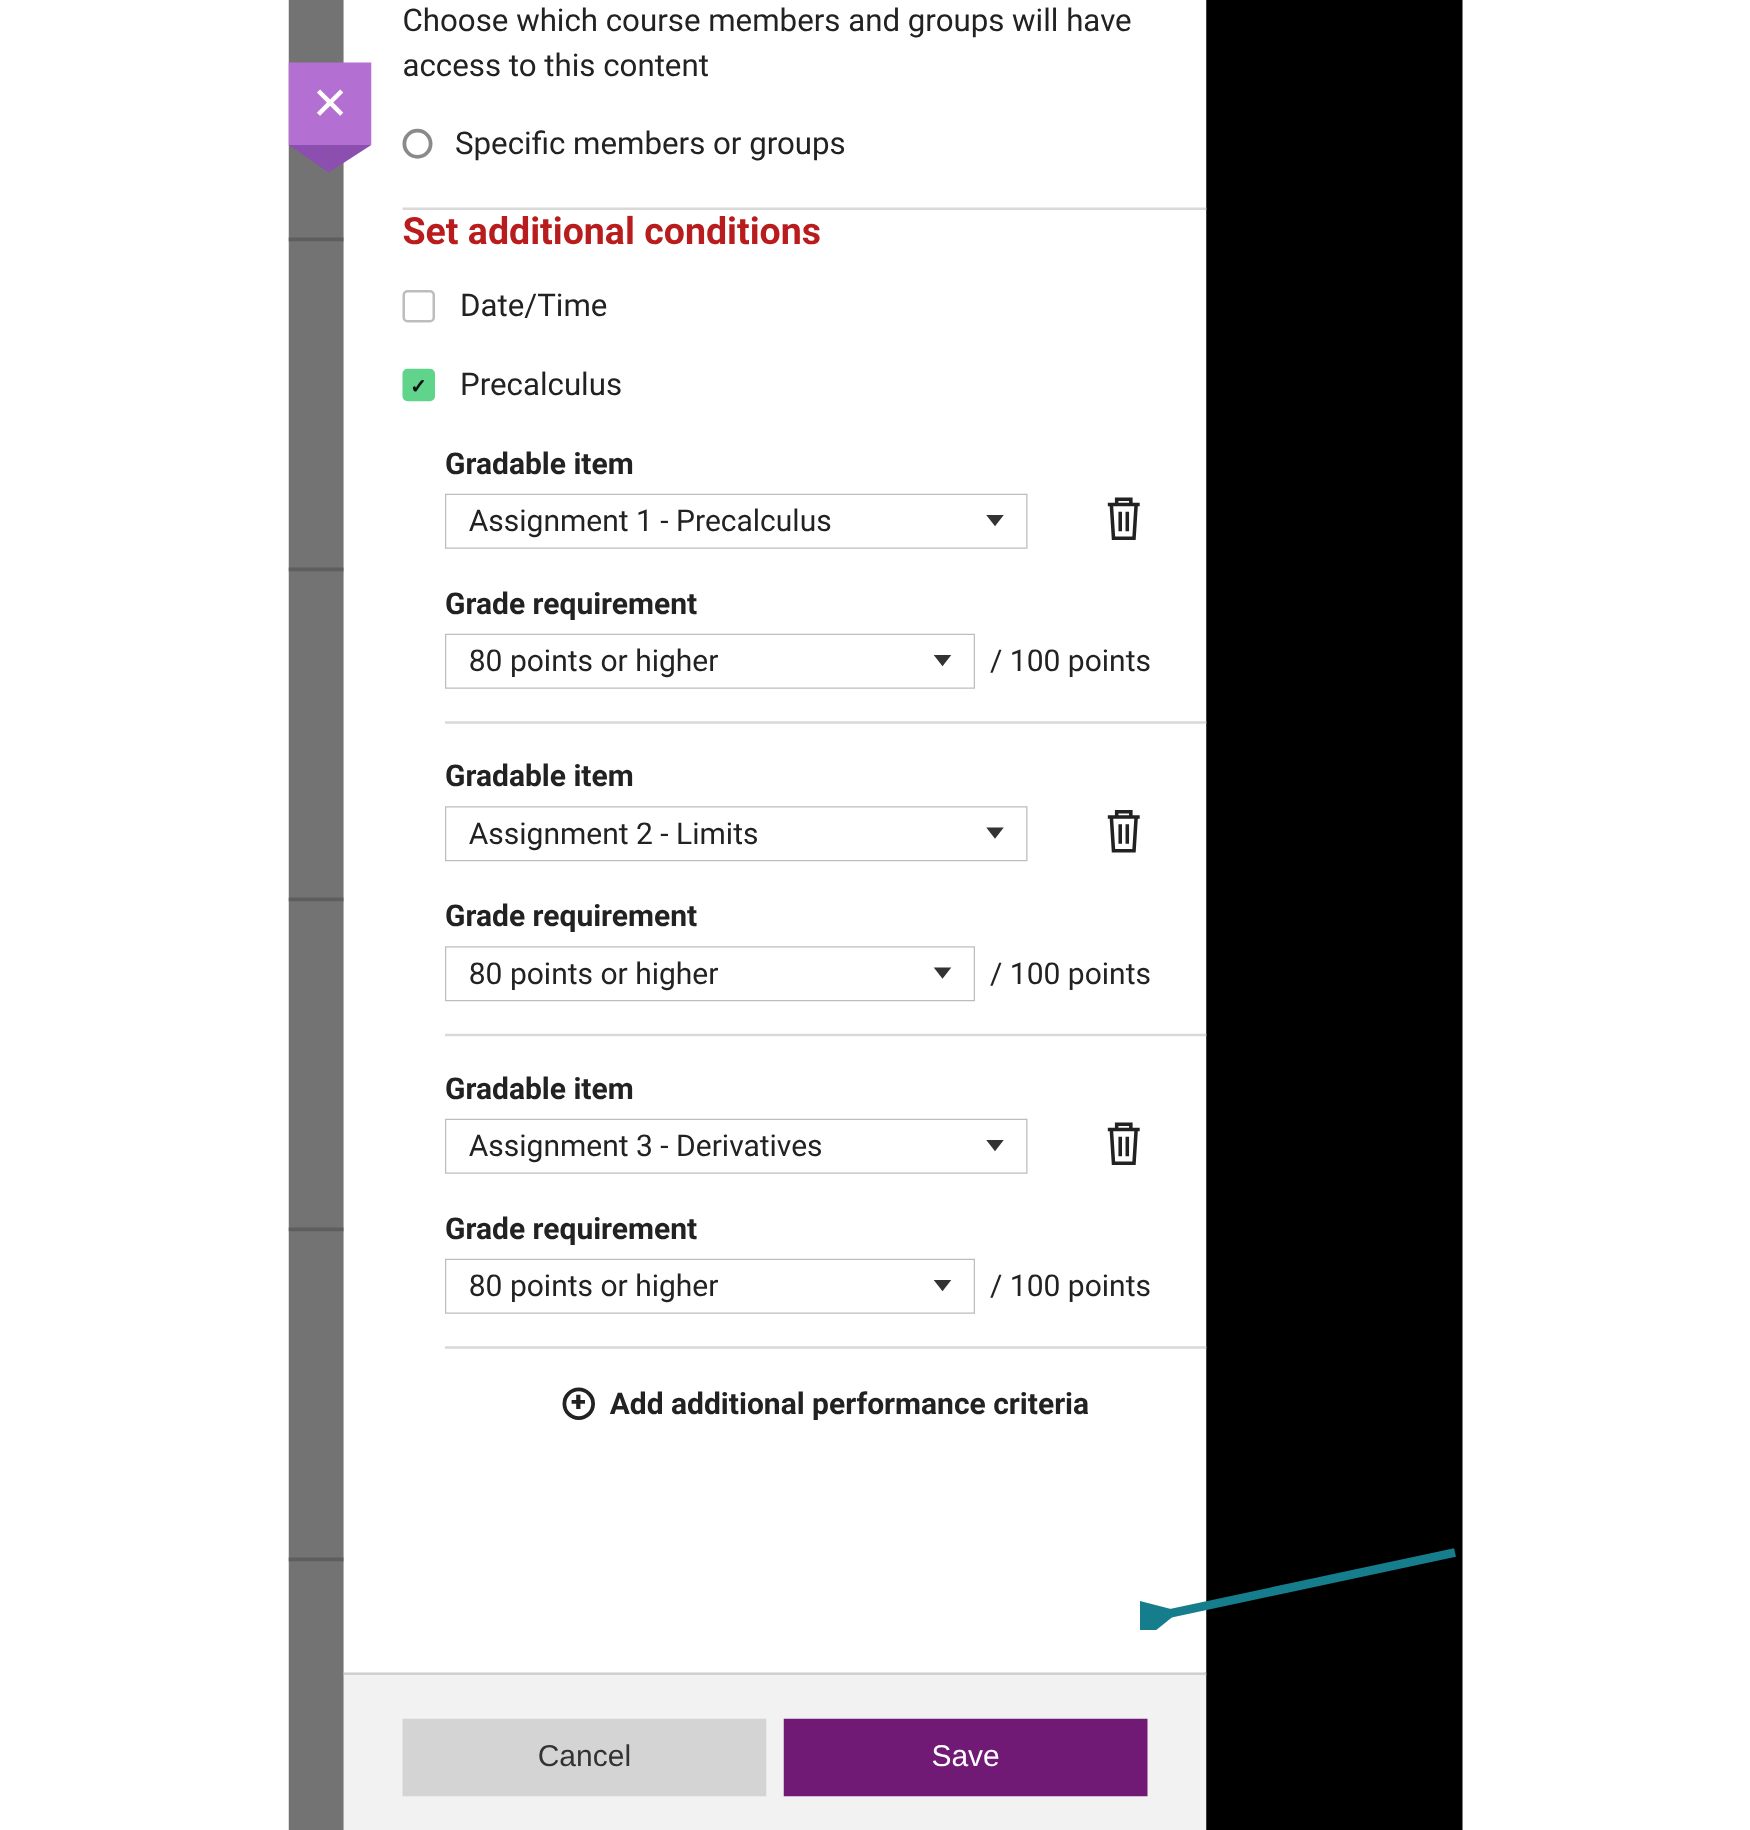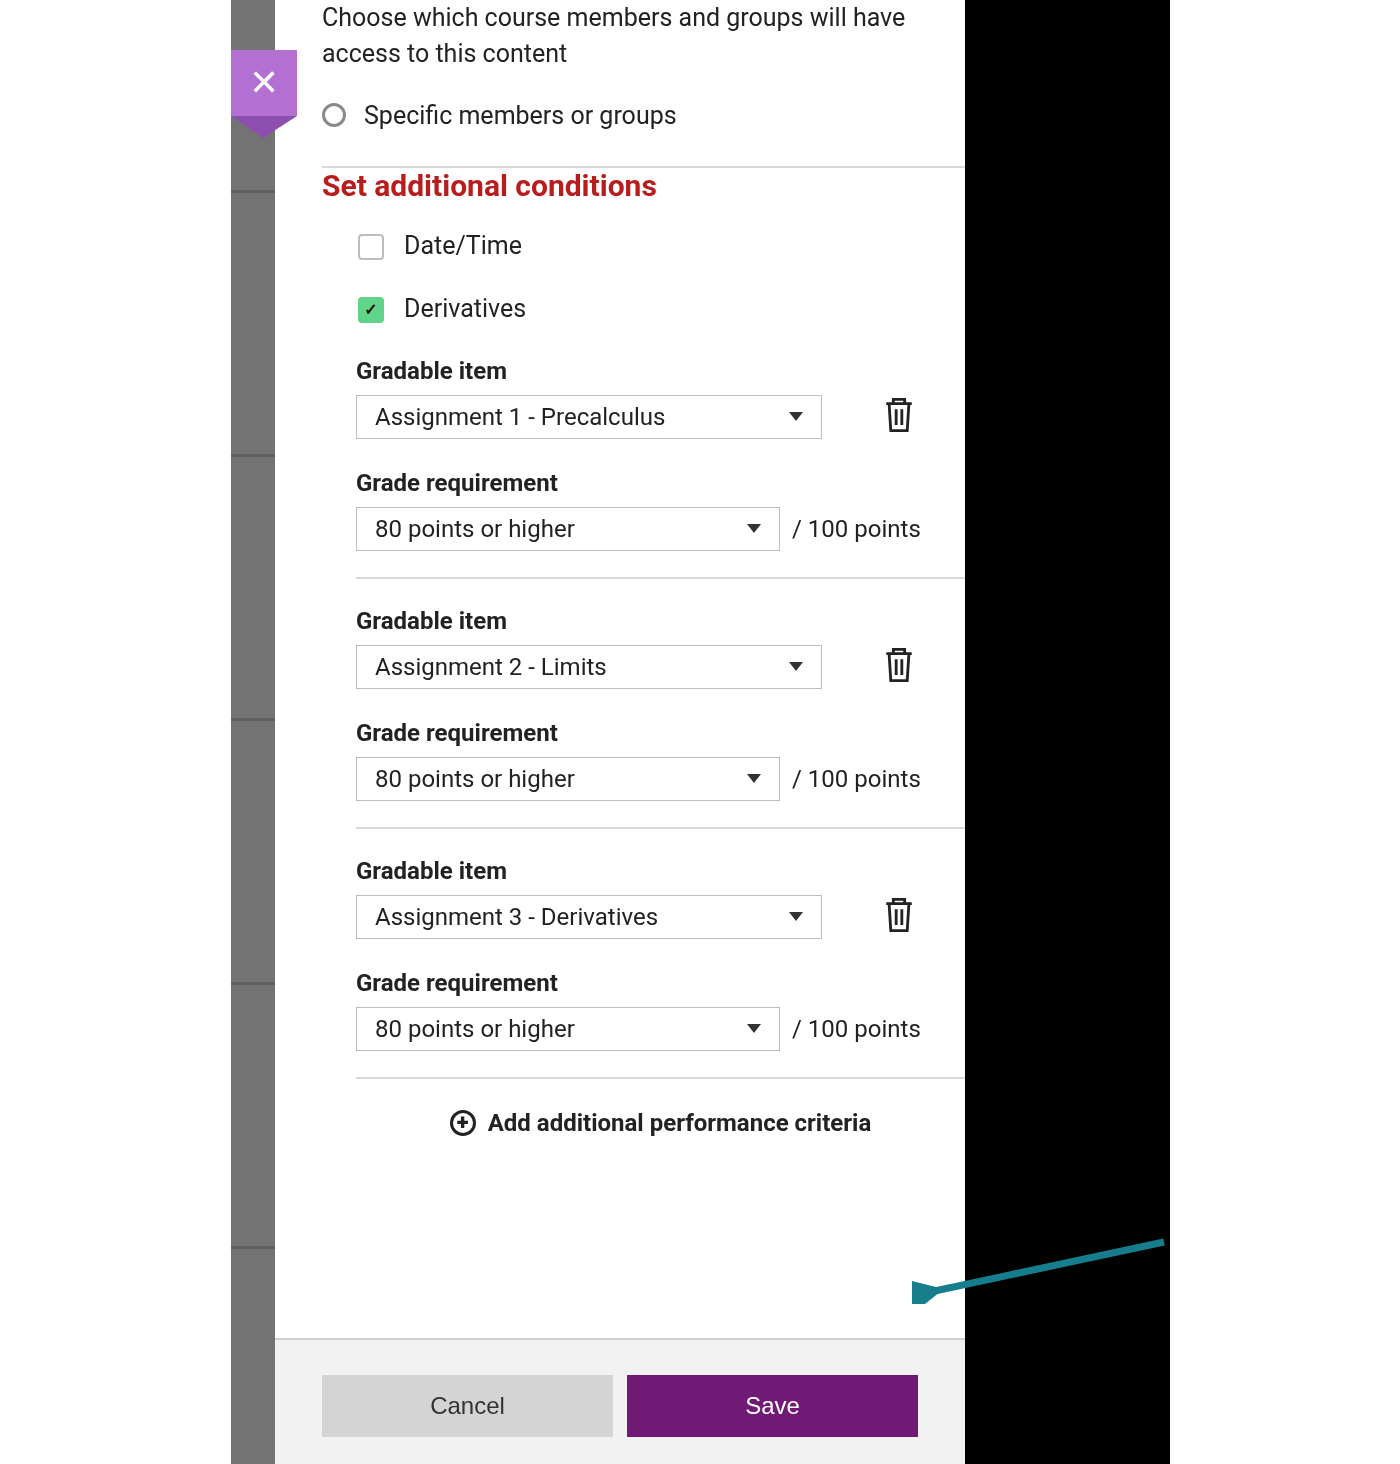--- a/index.html
+++ b/index.html
@@ -26,21 +26,21 @@
   .radio-btn { width: 24px; height: 24px; border-radius: 50%; margin-right: 18px; display: inline-flex; align-items: center; justify-content: center; }
   .radio-btn.selected { border: 7px solid #0a7a3b; background: #fff; }
   .radio-btn.unselected { border: 3px solid #8a8a8a; background: #fff; }
   .radio-label { font-size: 25px; color: #222; }
 
   .divider { border: none; border-top: 2px solid #d9d9d9; margin-top: 36px; margin-right: 0; }
 
   .section-title { font-size: 30px; font-weight: 700; color: #b91c1c; }
 
   
-  .check-row { display: flex; align-items: flex-end; margin-top: 28px; margin-left: 36px; }
+  .check-row { display: flex; align-items: center; margin-top: 28px; }
   .checkbox { width: 26px; height: 26px; border-radius: 4px; margin-right: 20px; display: inline-flex; align-items: center; justify-content: center; }
   .checkbox.unchecked { border: 2px solid #bdbdbd; background: #fff; }
   .checkbox.checked { background: #5fd48a; border: 2px solid #5fd48a; color: #0e0e0e; font-weight: 900; font-size: 16px; }
   .check-label { font-size: 25px; color: #222; }
 
   
   .crit { margin-top: 34px; margin-left: 34px; }
   .crit + .crit { margin-top: 0; }
   .crit .label { font-size: 24px; font-weight: 700; color: #222; }
   .crit-row { display: flex; align-items: center; margin-top: 10px; }
@@ -104,21 +104,21 @@
 
       <h2 class="section-title">Set additional conditions</h2>
 
       <div class="check-row">
         <span class="checkbox unchecked"></span>
         <span class="check-label">Date/Time</span>
       </div>
 
       <div class="check-row" style="margin-top:34px;">
         <span class="checkbox checked">✓</span>
-        <span class="check-label">Derivatives</span>
+        <span class="check-label">Precalculus</span>
       </div>
 
       <div class="crit">
         <div class="label">Gradable item</div>
         <div class="crit-row">
           <div class="select">
             <span>Assignment 1 - Precalculus</span>
             <span class="caret"></span>
           </div>
           <span class="trash">

